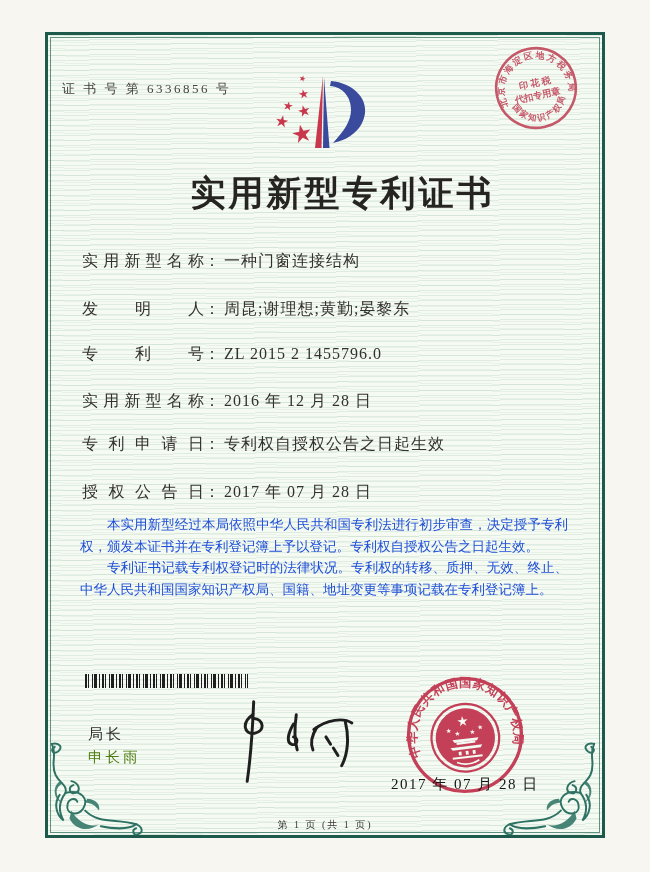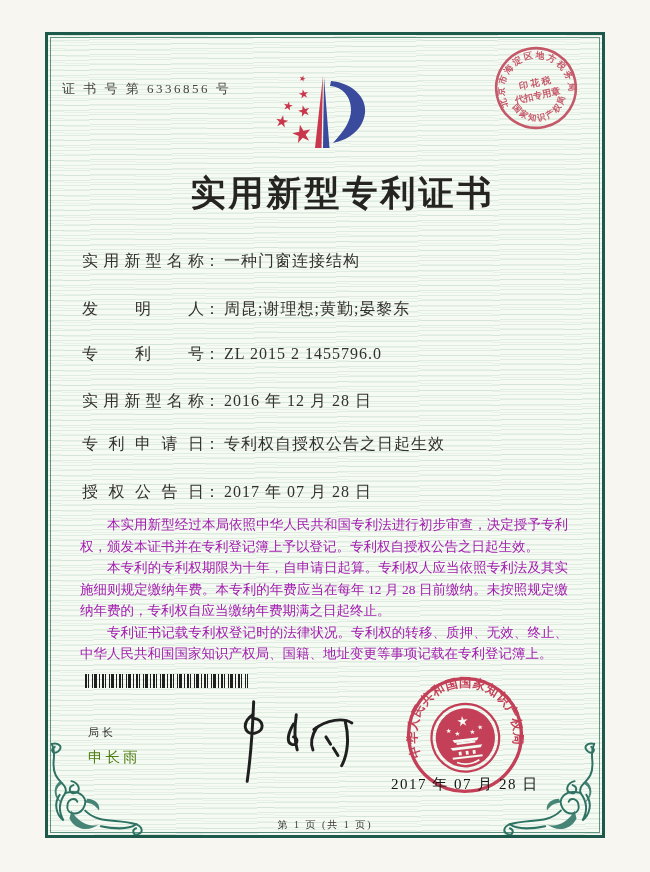--- a/index.html
+++ b/index.html
@@ -43,37 +43,37 @@
     color:#262421;font-weight:600;padding-left:16px;
   }
   .field{position:absolute;left:82px;z-index:3;font-size:16px;color:#33312d;white-space:nowrap;}
   .flabel{display:inline-block;width:122px;text-align:justify;text-align-last:justify;}
   .fcolon{display:inline-block;}
   .fvalue{margin-left:0;letter-spacing:1px;}
   .f1{top:251px;} .f2{top:299px;} .f3{top:344px;} .f4{top:391px;} .f5{top:434px;} .f6{top:482px;}
 
   .body-text{
     position:absolute;left:80px;top:514px;width:488px;z-index:3;
-    font-size:13.5px;line-height:21.5px;color:#a21caf;text-align:justify;
+    font-size:13.5px;line-height:21.5px;color:#1d4ed8;text-align:justify;
   }
   .body-text p{margin:0;text-indent:2em;}
 
   .barcode{
     position:absolute;left:85px;top:674px;width:163px;height:14px;z-index:3;
     background:repeating-linear-gradient(90deg,
       #1e1e1e 0 2px, transparent 2px 3px,
       #1e1e1e 3px 4px, transparent 4px 7px,
       #1e1e1e 7px 8px, transparent 8px 9px,
       #1e1e1e 9px 12px, transparent 12px 14px,
       #1e1e1e 14px 15px, transparent 15px 17px);
   }
 
   .signer-title{
     position:absolute;left:88px;top:725px;z-index:3;
-    font-family:Liberation Serif, serif;font-size:11px;letter-spacing:3px;color:#2c2b28;
+    font-family:Liberation Serif, serif;font-size:15px;letter-spacing:3px;color:#2c2b28;
   }
   .signer-name{
     position:absolute;left:88px;top:748px;z-index:3;
     font-family:"Liberation Sans", sans-serif;font-size:14.5px;letter-spacing:3px;color:#4d7c0f;
   }
   .signature{position:absolute;left:186px;top:698px;width:190px;height:88px;z-index:3;}
 
   .tax-stamp{position:absolute;left:478px;top:30px;width:116px;height:116px;z-index:4;transform:rotate(-12deg);opacity:.92;}
   .official-seal{position:absolute;left:403px;top:673px;width:124px;height:124px;z-index:4;transform:rotate(-7deg);opacity:.95;}
 
@@ -166,21 +166,20 @@
     <span class="flabel">专利申请日</span><span class="fcolon">：</span>
     <span class="fvalue">专利权自授权公告之日起生效</span>
   </div>
   <div class="field f6">
     <span class="flabel">授权公告日</span><span class="fcolon">：</span>
     <span class="fvalue">2017 年 07 月 28 日</span>
   </div>
 
   <div class="body-text">
     <p>本实用新型经过本局依照中华人民共和国专利法进行初步审查，决定授予专利权，颁发本证书并在专利登记簿上予以登记。专利权自授权公告之日起生效。</p>
-    <p>本专利的专利权期限为十年，自申请日起算。专利权人应当依照专利法及其实施细则规定缴纳年费。本专利的年费应当在每年 12 月 28 日前缴纳。未按照规定缴纳年费的，专利权自应当缴纳年费期满之日起终止。</p>
     <p>专利证书记载专利权登记时的法律状况。专利权的转移、质押、无效、终止、中华人民共和国国家知识产权局、国籍、地址变更等事项记载在专利登记簿上。</p>
   </div>
 
   <div class="barcode"></div>
 
   <div class="signer-title">局长</div>
   <div class="signer-name">申长雨</div>
 
   <svg class="signature" viewBox="0 0 165 95">
     <g fill="none" stroke="#1f1f1f" stroke-width="3.2" stroke-linecap="round" stroke-linejoin="round">

